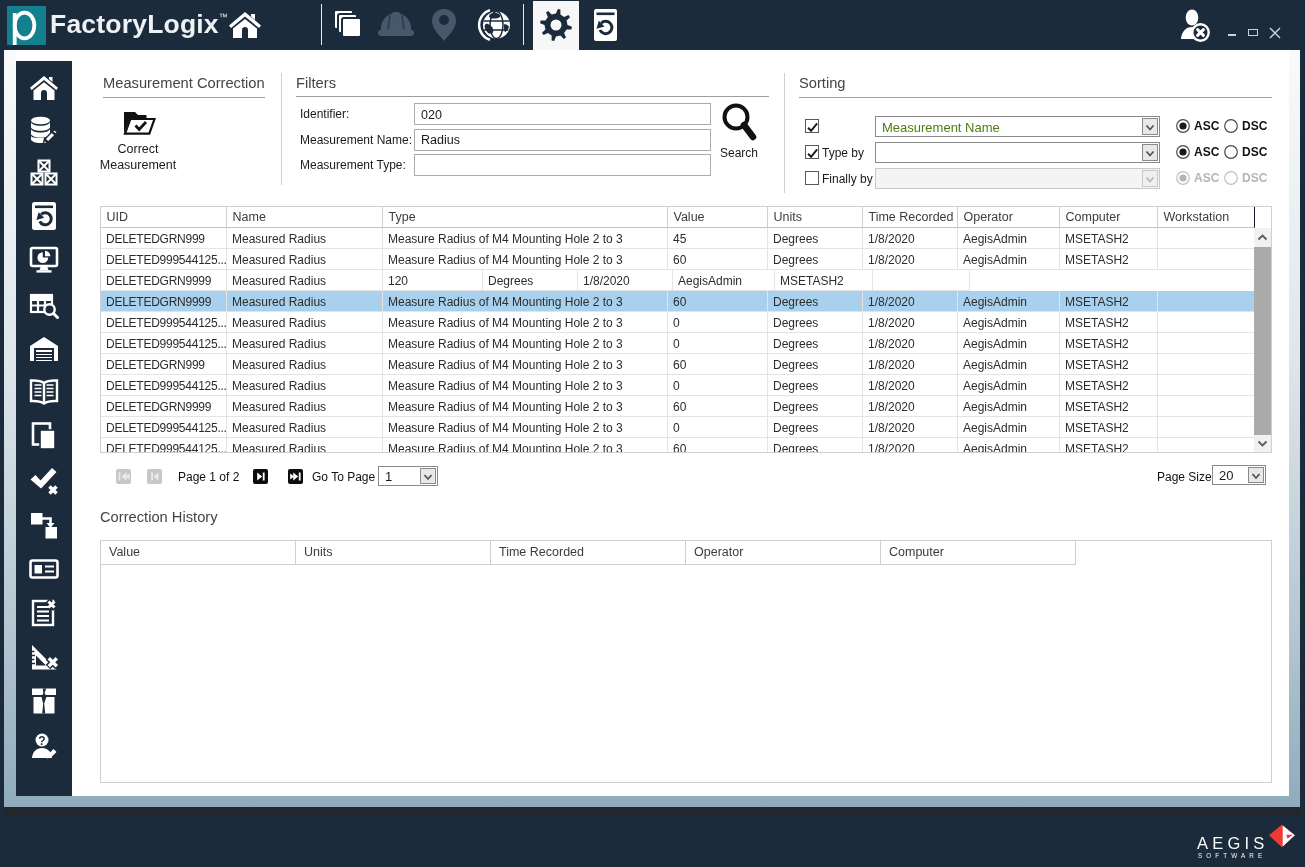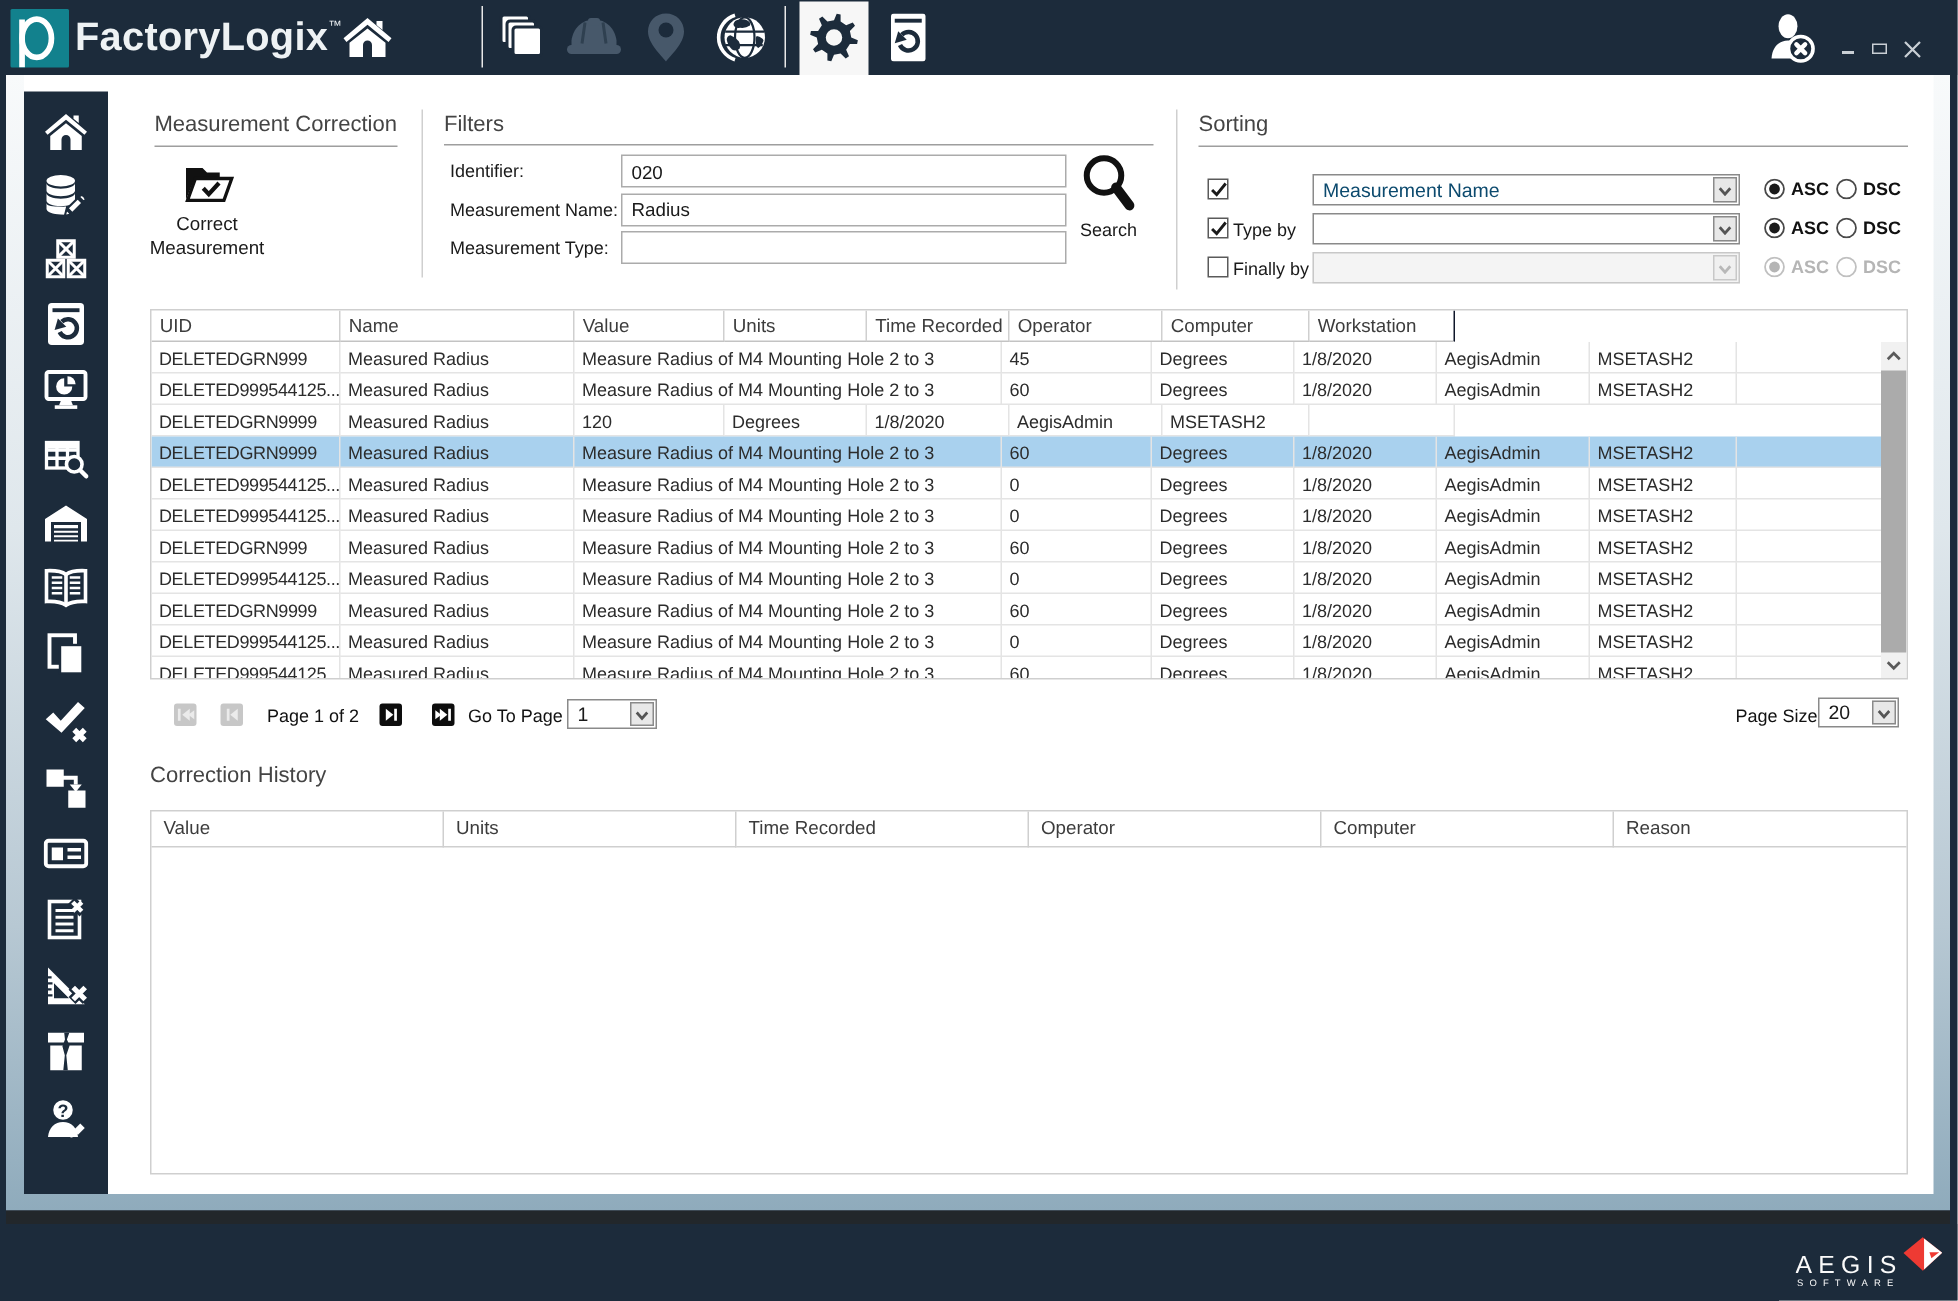--- a/index.html
+++ b/index.html
@@ -213,21 +213,21 @@
 <path d="M26 25 L35 37" stroke="#111" stroke-width="6.5" stroke-linecap="round"></path>
 </svg></div>
 <div class="abs" style="left:720px;top:146px;font-size:12px;color:#1a1a1a;">Search</div>
 <div class="abs" style="left:784px;top:73px;width:1px;height:120px;background:#cfcfcf;"></div>
 <div class="abs" style="left:799px;top:75px;font-size:14.7px;color:#444;">Sorting</div>
 <div class="abs" style="left:799px;top:97px;width:473px;height:1px;background:#9e9e9e;"></div>
 <div style="position:absolute;left:805px;top:119px;width:14px;height:14px;background:#fff;border:1px solid #5a5a5a;box-sizing:border-box;"><svg width="13" height="13" viewBox="0 0 14 14" style="margin:-1px 0 0 0">
       <path d="M2.2 7.2 L5.5 10.5 L12 2.5" fill="none" stroke="#1a1a1a" stroke-width="2.1"></path>
     </svg></div>
 <div style="position:absolute;left:875px;top:116px;width:285px;height:21px;background:#fff;border:1px solid #8a8a8a;box-sizing:border-box;">
-<div style="position:absolute;left:6px;top:50%;transform:translateY(-50%);font-size:13px;color:#0c4a6e;">Measurement Name</div>
+<div style="position:absolute;left:6px;top:50%;transform:translateY(-50%);font-size:13px;color:#4d7c0f;">Measurement Name</div>
 <div style="position:absolute;right:1px;top:1px;bottom:1px;width:16px;background:#e8e8e8;border:1px solid #8a8a8a;box-sizing:border-box;">
 <svg width="14" height="17" viewBox="0 0 14 17">
         <path d="M3.5 6.5 L7 10.5 L10.5 6.5" fill="none" stroke="#555" stroke-width="1.8"></path>
       </svg></div>
   </div>
 <svg style="position:absolute;left:1176px;top:119px" width="14" height="14" viewBox="0 0 14 14">
     <circle cx="7" cy="7" r="6.3" fill="#fff" stroke="#4a4a4a" stroke-width="1.2"></circle>
     <circle cx="7" cy="7" r="3.6" fill="#1a1a1a"></circle>
   </svg>
 <div class="abs" style="left:1194px;top:119px;font-size:12px;font-weight:700;color:#111;">ASC</div>
@@ -270,20 +270,21 @@
   </svg>
 <div class="abs" style="left:1194px;top:171px;font-size:12px;font-weight:700;color:#b5b5b5;">ASC</div>
 <svg style="position:absolute;left:1224px;top:171px" width="14" height="14" viewBox="0 0 14 14">
     <circle cx="7" cy="7" r="6.3" fill="#fff" stroke="#c0c0c0" stroke-width="1.2"></circle>
   </svg>
 <div class="abs" style="left:1242px;top:171px;font-size:12px;font-weight:700;color:#b5b5b5;">DSC</div>
 <div style="position:absolute;left:100px;top:206px;width:1172px;height:247px;border:1px solid #cfcfcf;box-sizing:border-box;background:#fff;overflow:hidden;">
     <div style="position:absolute;left:0;top:0;height:21px;display:flex;">
       <div style="width:126px;height:21px;box-sizing:border-box;border-right:1px solid #cfcfcf;border-bottom:1px solid #c3c3c3;padding:3px 0 0 5.5px;font-size:12.5px;color:#3c3c3c;overflow:hidden;white-space:nowrap;">UID</div>
       <div style="width:156px;height:21px;box-sizing:border-box;border-right:1px solid #cfcfcf;border-bottom:1px solid #c3c3c3;padding:3px 0 0 5.5px;font-size:12.5px;color:#3c3c3c;overflow:hidden;white-space:nowrap;">Name</div>
+      <div style="width:285px;height:21px;box-sizing:border-box;border-right:1px solid #cfcfcf;border-bottom:1px solid #c3c3c3;padding:3px 0 0 5.5px;font-size:12.5px;color:#3c3c3c;overflow:hidden;white-space:nowrap;">Type</div>
       <div style="width:100px;height:21px;box-sizing:border-box;border-right:1px solid #cfcfcf;border-bottom:1px solid #c3c3c3;padding:3px 0 0 5.5px;font-size:12.5px;color:#3c3c3c;overflow:hidden;white-space:nowrap;">Value</div>
       <div style="width:95px;height:21px;box-sizing:border-box;border-right:1px solid #cfcfcf;border-bottom:1px solid #c3c3c3;padding:3px 0 0 5.5px;font-size:12.5px;color:#3c3c3c;overflow:hidden;white-space:nowrap;">Units</div>
       <div style="width:95px;height:21px;box-sizing:border-box;border-right:1px solid #cfcfcf;border-bottom:1px solid #c3c3c3;padding:3px 0 0 5.5px;font-size:12.5px;color:#3c3c3c;overflow:hidden;white-space:nowrap;">Time Recorded</div>
       <div style="width:102px;height:21px;box-sizing:border-box;border-right:1px solid #cfcfcf;border-bottom:1px solid #c3c3c3;padding:3px 0 0 5.5px;font-size:12.5px;color:#3c3c3c;overflow:hidden;white-space:nowrap;">Operator</div>
       <div style="width:98px;height:21px;box-sizing:border-box;border-right:1px solid #cfcfcf;border-bottom:1px solid #c3c3c3;padding:3px 0 0 5.5px;font-size:12.5px;color:#3c3c3c;overflow:hidden;white-space:nowrap;">Computer</div>
       <div style="width:97px;height:21px;box-sizing:border-box;border-right:1px solid #0f172a;border-bottom:1px solid #c3c3c3;padding:3px 0 0 5.5px;font-size:12.5px;color:#3c3c3c;overflow:hidden;white-space:nowrap;">Workstation</div>
     </div>
     <div style="position:absolute;left:0;top:21px;height:21px;display:flex;">
       <div style="width:126px;height:21px;box-sizing:border-box;border-right:1px solid #e4e4e4;border-bottom:1px solid #e4e4e4;padding:3.5px 0 0 5px;font-size:12px;letter-spacing:-0.25px;color:#2c2c2c;overflow:hidden;white-space:nowrap;">DELETEDGRN999</div>
       <div style="width:156px;height:21px;box-sizing:border-box;border-right:1px solid #e4e4e4;border-bottom:1px solid #e4e4e4;padding:3.5px 0 0 5px;font-size:12px;color:#2c2c2c;overflow:hidden;white-space:nowrap;">Measured Radius</div>
@@ -450,21 +451,20 @@
       </svg></div>
   </div>
 <div class="abs" style="left:100px;top:508.5px;font-size:14.7px;color:#444;">Correction History</div>
 <div style="position:absolute;left:100px;top:540px;width:1172px;height:243px;border:1px solid #cfcfcf;box-sizing:border-box;background:#fff;">
     <div style="display:flex;">
       <div style="width:195px;height:24px;box-sizing:border-box;border-right:1px solid #cfcfcf;border-bottom:1px solid #cfcfcf;padding:4px 0 0 8px;font-size:12.5px;color:#3c3c3c;">Value</div>
       <div style="width:195px;height:24px;box-sizing:border-box;border-right:1px solid #cfcfcf;border-bottom:1px solid #cfcfcf;padding:4px 0 0 8px;font-size:12.5px;color:#3c3c3c;">Units</div>
       <div style="width:195px;height:24px;box-sizing:border-box;border-right:1px solid #cfcfcf;border-bottom:1px solid #cfcfcf;padding:4px 0 0 8px;font-size:12.5px;color:#3c3c3c;">Time Recorded</div>
       <div style="width:195px;height:24px;box-sizing:border-box;border-right:1px solid #cfcfcf;border-bottom:1px solid #cfcfcf;padding:4px 0 0 8px;font-size:12.5px;color:#3c3c3c;">Operator</div>
       <div style="width:195px;height:24px;box-sizing:border-box;border-right:1px solid #cfcfcf;border-bottom:1px solid #cfcfcf;padding:4px 0 0 8px;font-size:12.5px;color:#3c3c3c;">Computer</div>
-      <div style="width:195px;height:24px;box-sizing:border-box;border-bottom:1px solid #cfcfcf;padding:4px 0 0 8px;font-size:12.5px;color:#3c3c3c;">Reason</div>
     </div>
   </div>
 <div class="abs" style="left:1197px;top:824px;"><svg width="110" height="42" viewBox="0 0 110 42">
 <text x="0" y="24.5" font-family="Liberation Sans" font-size="16.5" fill="#fafafa" letter-spacing="4.2">AEGIS</text>
 <text x="1" y="33.5" font-family="Liberation Sans" font-size="6.3" fill="#fafafa" letter-spacing="4.1">SOFTWARE</text>
 <g transform="translate(71,0)">
 <polygon points="1,11.3 13.8,0.8 26.8,11.2 13.9,23.2" fill="#ee3a33"></polygon>
 <polygon points="14.7,1.6 26.8,11.2 14.7,22.4" fill="#fff"></polygon>
 <polygon points="18.3,10.8 24.8,10.8 19.6,14.8" fill="#ee3a33"></polygon>
 </g>

